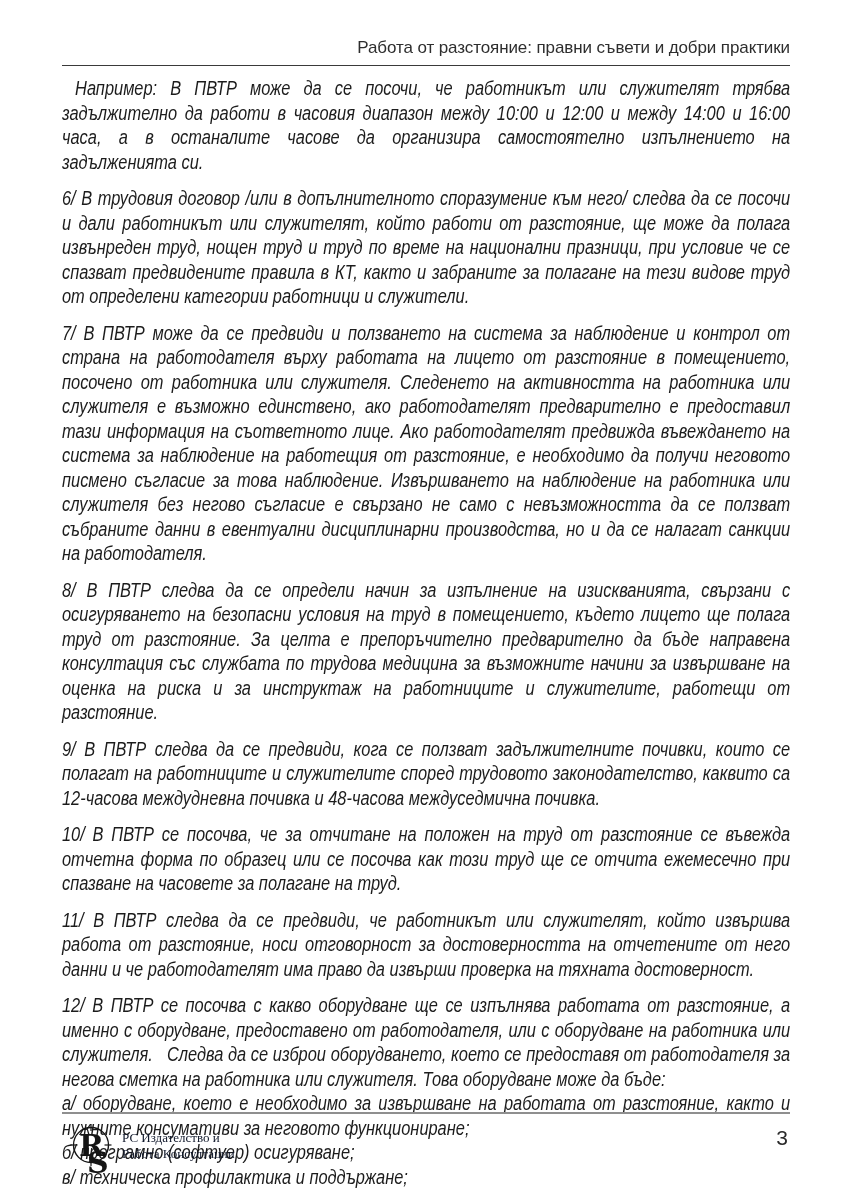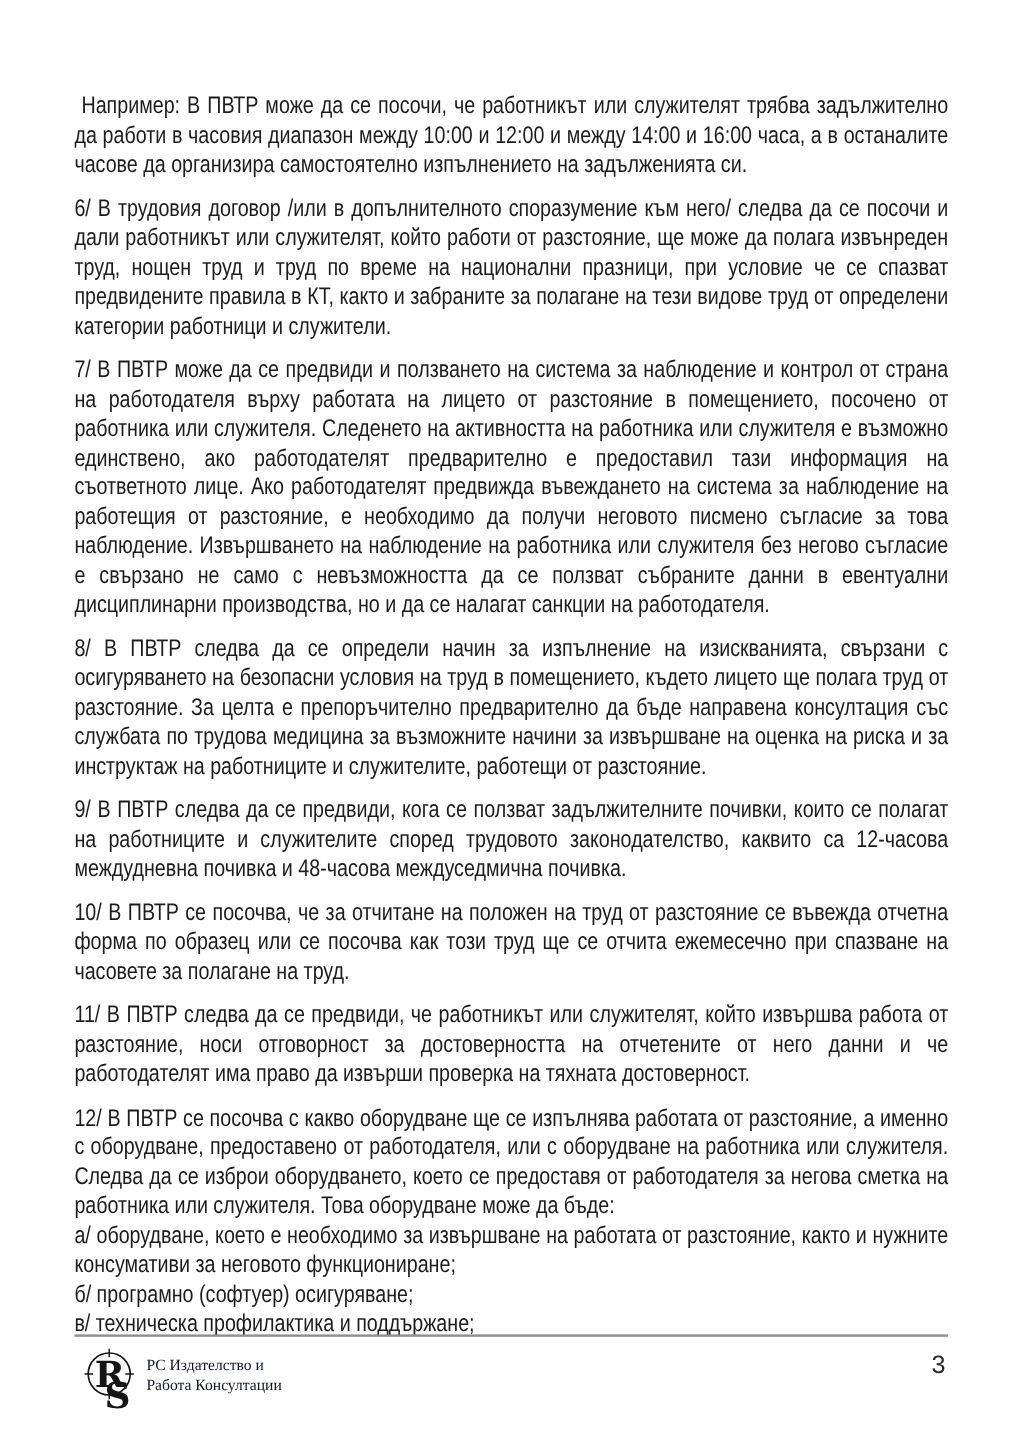--- a/index.html
+++ b/index.html
@@ -25,20 +25,21 @@
     padding-bottom: 7px;
     border-bottom: 1.5px solid #3a3a3a;
     letter-spacing: -0.1px;
   }
   
   .body-text {
     position: absolute;
     left: 62px;
     top: 76px;
     width: 728px;
+    font-style: italic;
   }
   .text-scale {
     width: 888px;
     transform: scaleX(0.82);
     transform-origin: 0 0;
   }
   .para {
     font-size: 20px;
     line-height: 24.5px;
     text-align: justify;
@@ -77,20 +78,23 @@
     top: 1126px;
     font-size: 21px;
     color: #2a2a2a;
   }
 </style>
 </head>
 <body>
 
 <div class="page">
 
+  <div class="header">
+    <span>Работа от разстояние: правни съвети и добри практики</span>
+  </div>
 
   <div class="body-text">
     <div class="text-scale">
       <p class="para"> Например: В ПВТР може да се посочи, че работникът или служителят трябва задължително да работи в часовия диапазон между 10:00 и 12:00 и между 14:00 и 16:00 часа, а в останалите часове да организира самостоятелно изпълнението на задълженията си.</p>
       <p class="para">6/ В трудовия договор /или в допълнителното споразумение към него/ следва да се посочи и дали работникът или служителят, който работи от разстояние, ще може да полага извънреден труд, нощен труд и труд по време на национални празници, при условие че се спазват предвидените правила в КТ, както и забраните за полагане на тези видове труд от определени категории работници и служители.</p>
       <p class="para">7/ В ПВТР може да се предвиди и ползването на система за наблюдение и контрол от страна на работодателя върху работата на лицето от разстояние в помещението, посочено от работника или служителя. Следенето на активността на работника или служителя е възможно единствено, ако работодателят предварително е предоставил тази информация на съответното лице. Ако работодателят предвижда въвеждането на система за наблюдение на работещия от разстояние, е необходимо да получи неговото писмено съгласие за това наблюдение. Извършването на наблюдение на работника или служителя без негово съгласие е свързано не само с невъзможността да се ползват събраните данни в евентуални дисциплинарни производства, но и да се налагат санкции на работодателя.</p>
       <p class="para">8/ В ПВТР следва да се определи начин за изпълнение на изискванията, свързани с осигуряването на безопасни условия на труд в помещението, където лицето ще полага труд от разстояние. За целта е препоръчително предварително да бъде направена консултация със службата по трудова медицина за възможните начини за извършване на оценка на риска и за инструктаж на работниците и служителите, работещи от разстояние.</p>
       <p class="para">9/ В ПВТР следва да се предвиди, кога се ползват задължителните почивки, които се полагат на работниците и служителите според трудовото законодателство, каквито са 12-часова междудневна почивка и 48-часова междуседмична почивка.</p>
       <p class="para">10/ В ПВТР се посочва, че за отчитане на положен на труд от разстояние се въвежда отчетна форма по образец или се посочва как този труд ще се отчита ежемесечно при спазване на часовете за полагане на труд.</p>
       <p class="para">11/ В ПВТР следва да се предвиди, че работникът или служителят, който извършва работа от разстояние, носи отговорност за достоверността на отчетените от него данни и че работодателят има право да извърши проверка на тяхната достоверност.</p>

